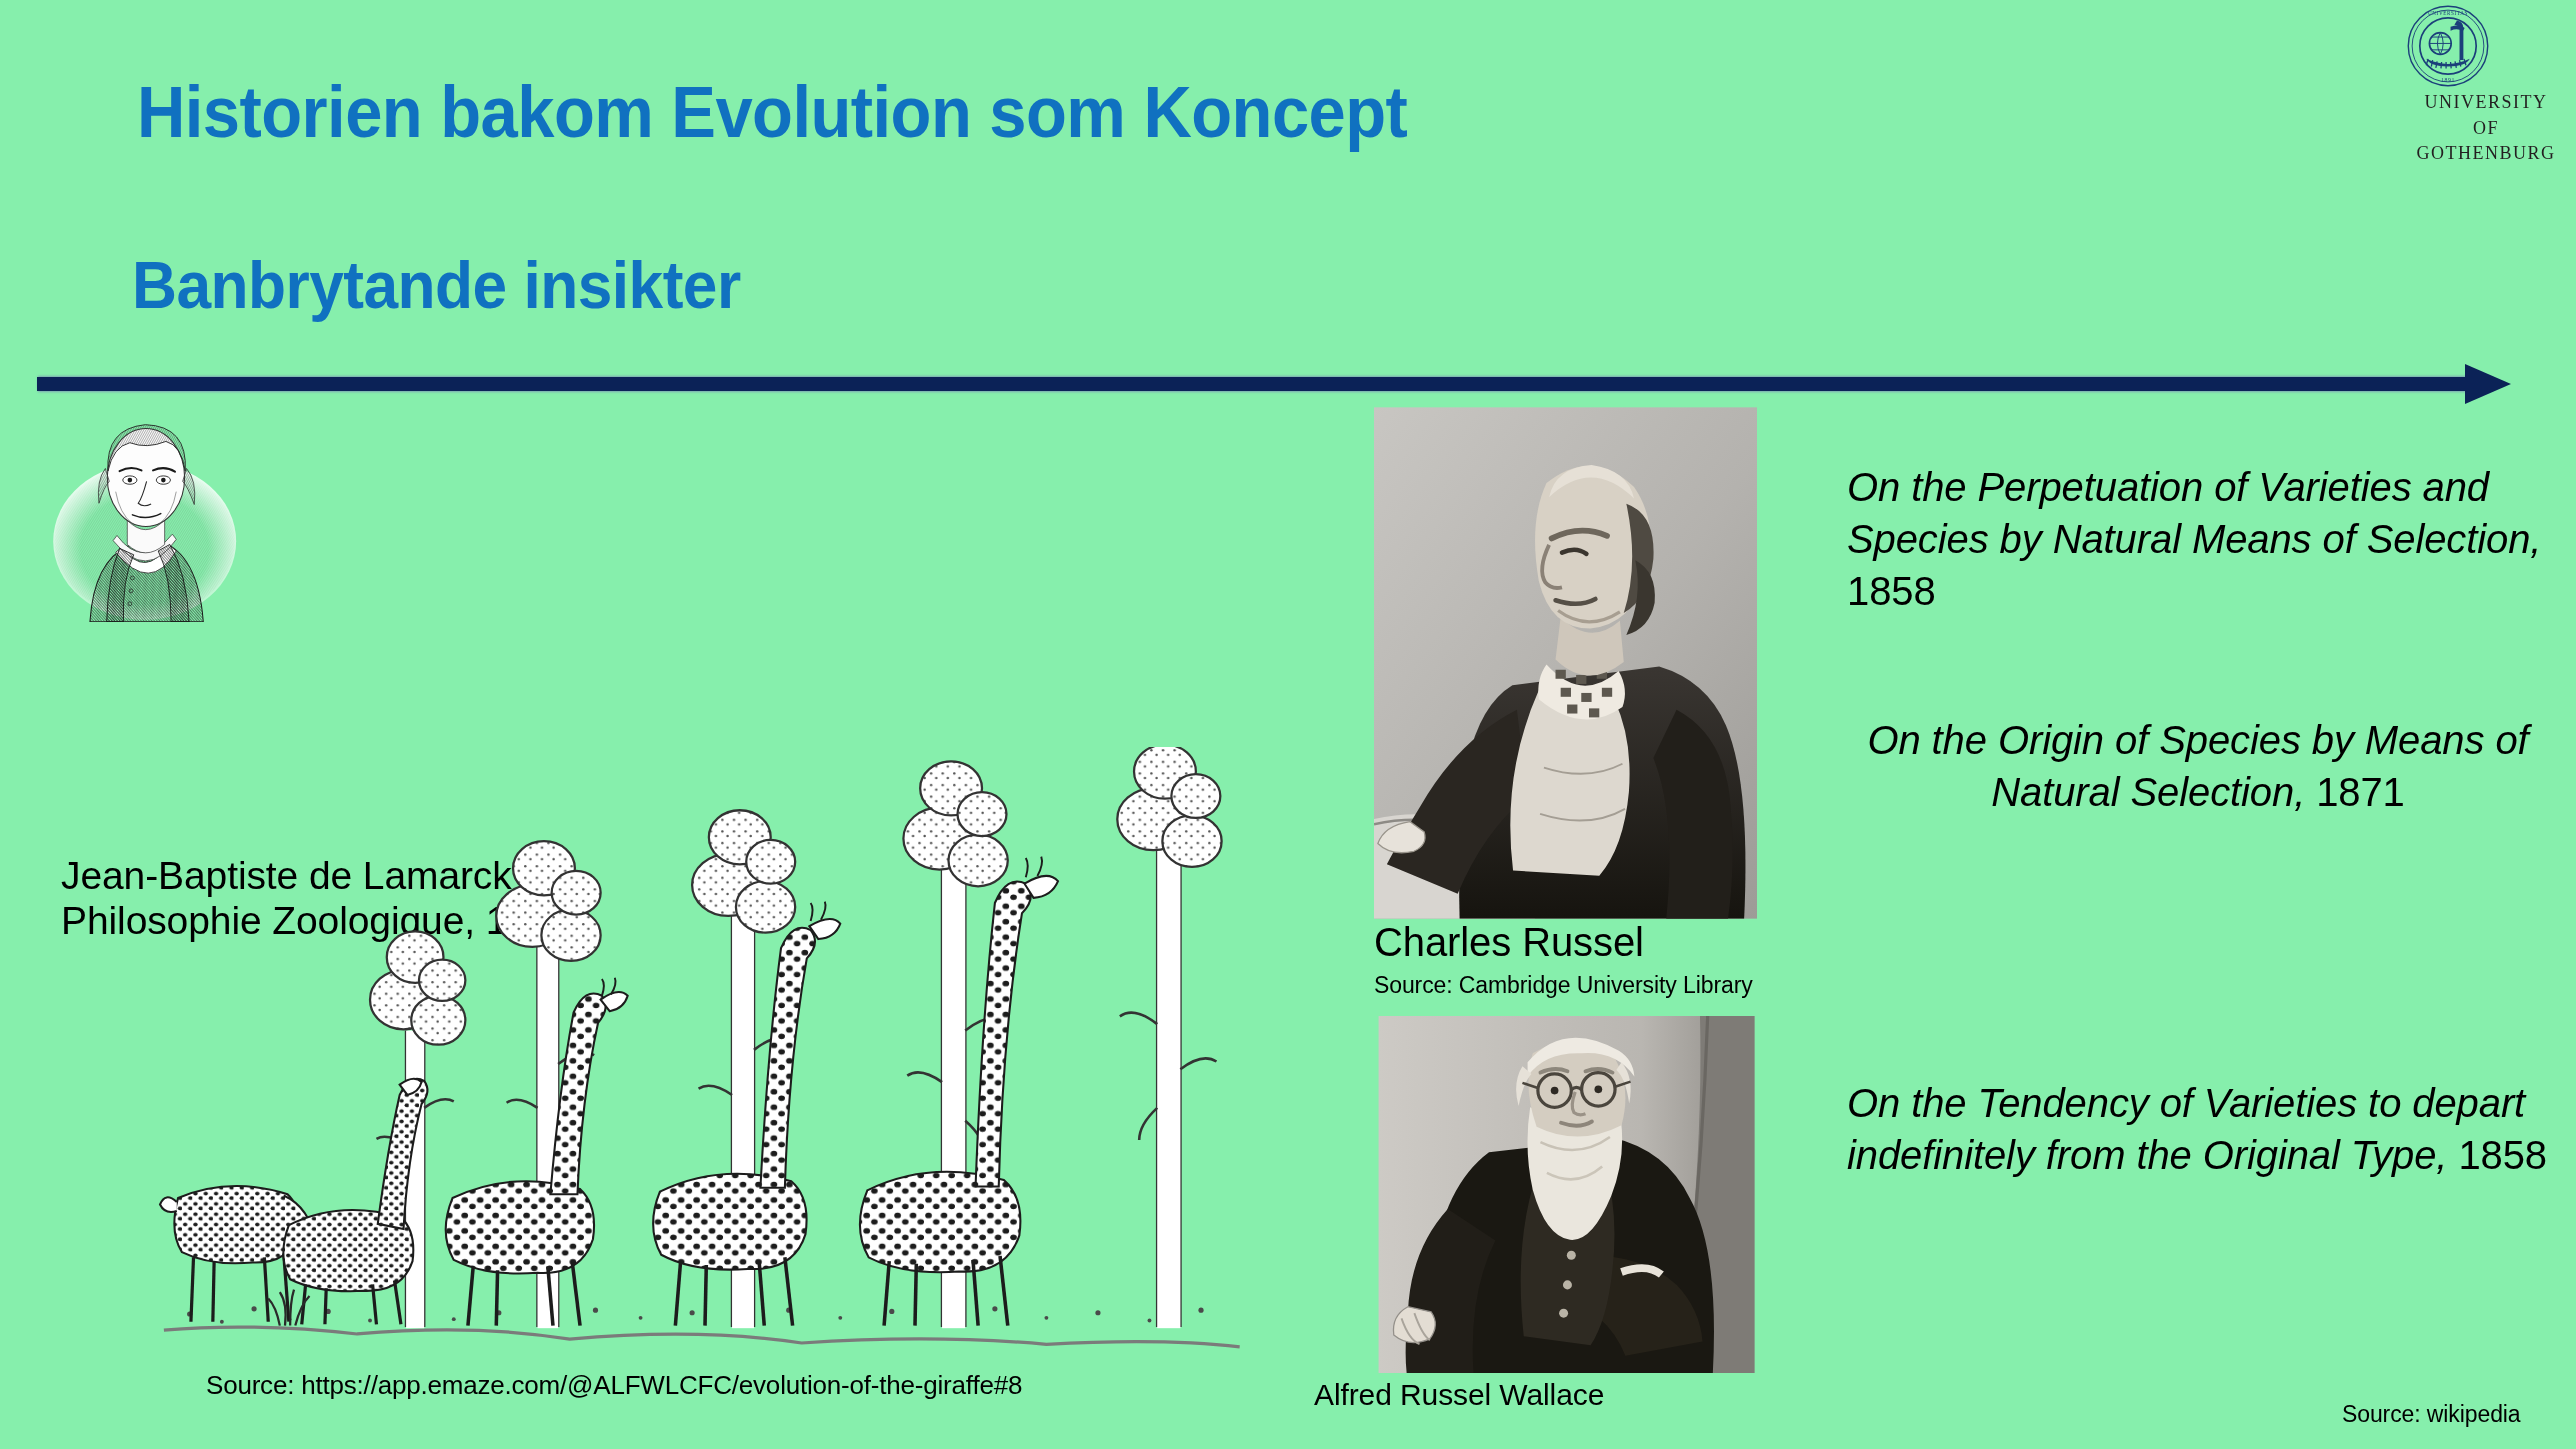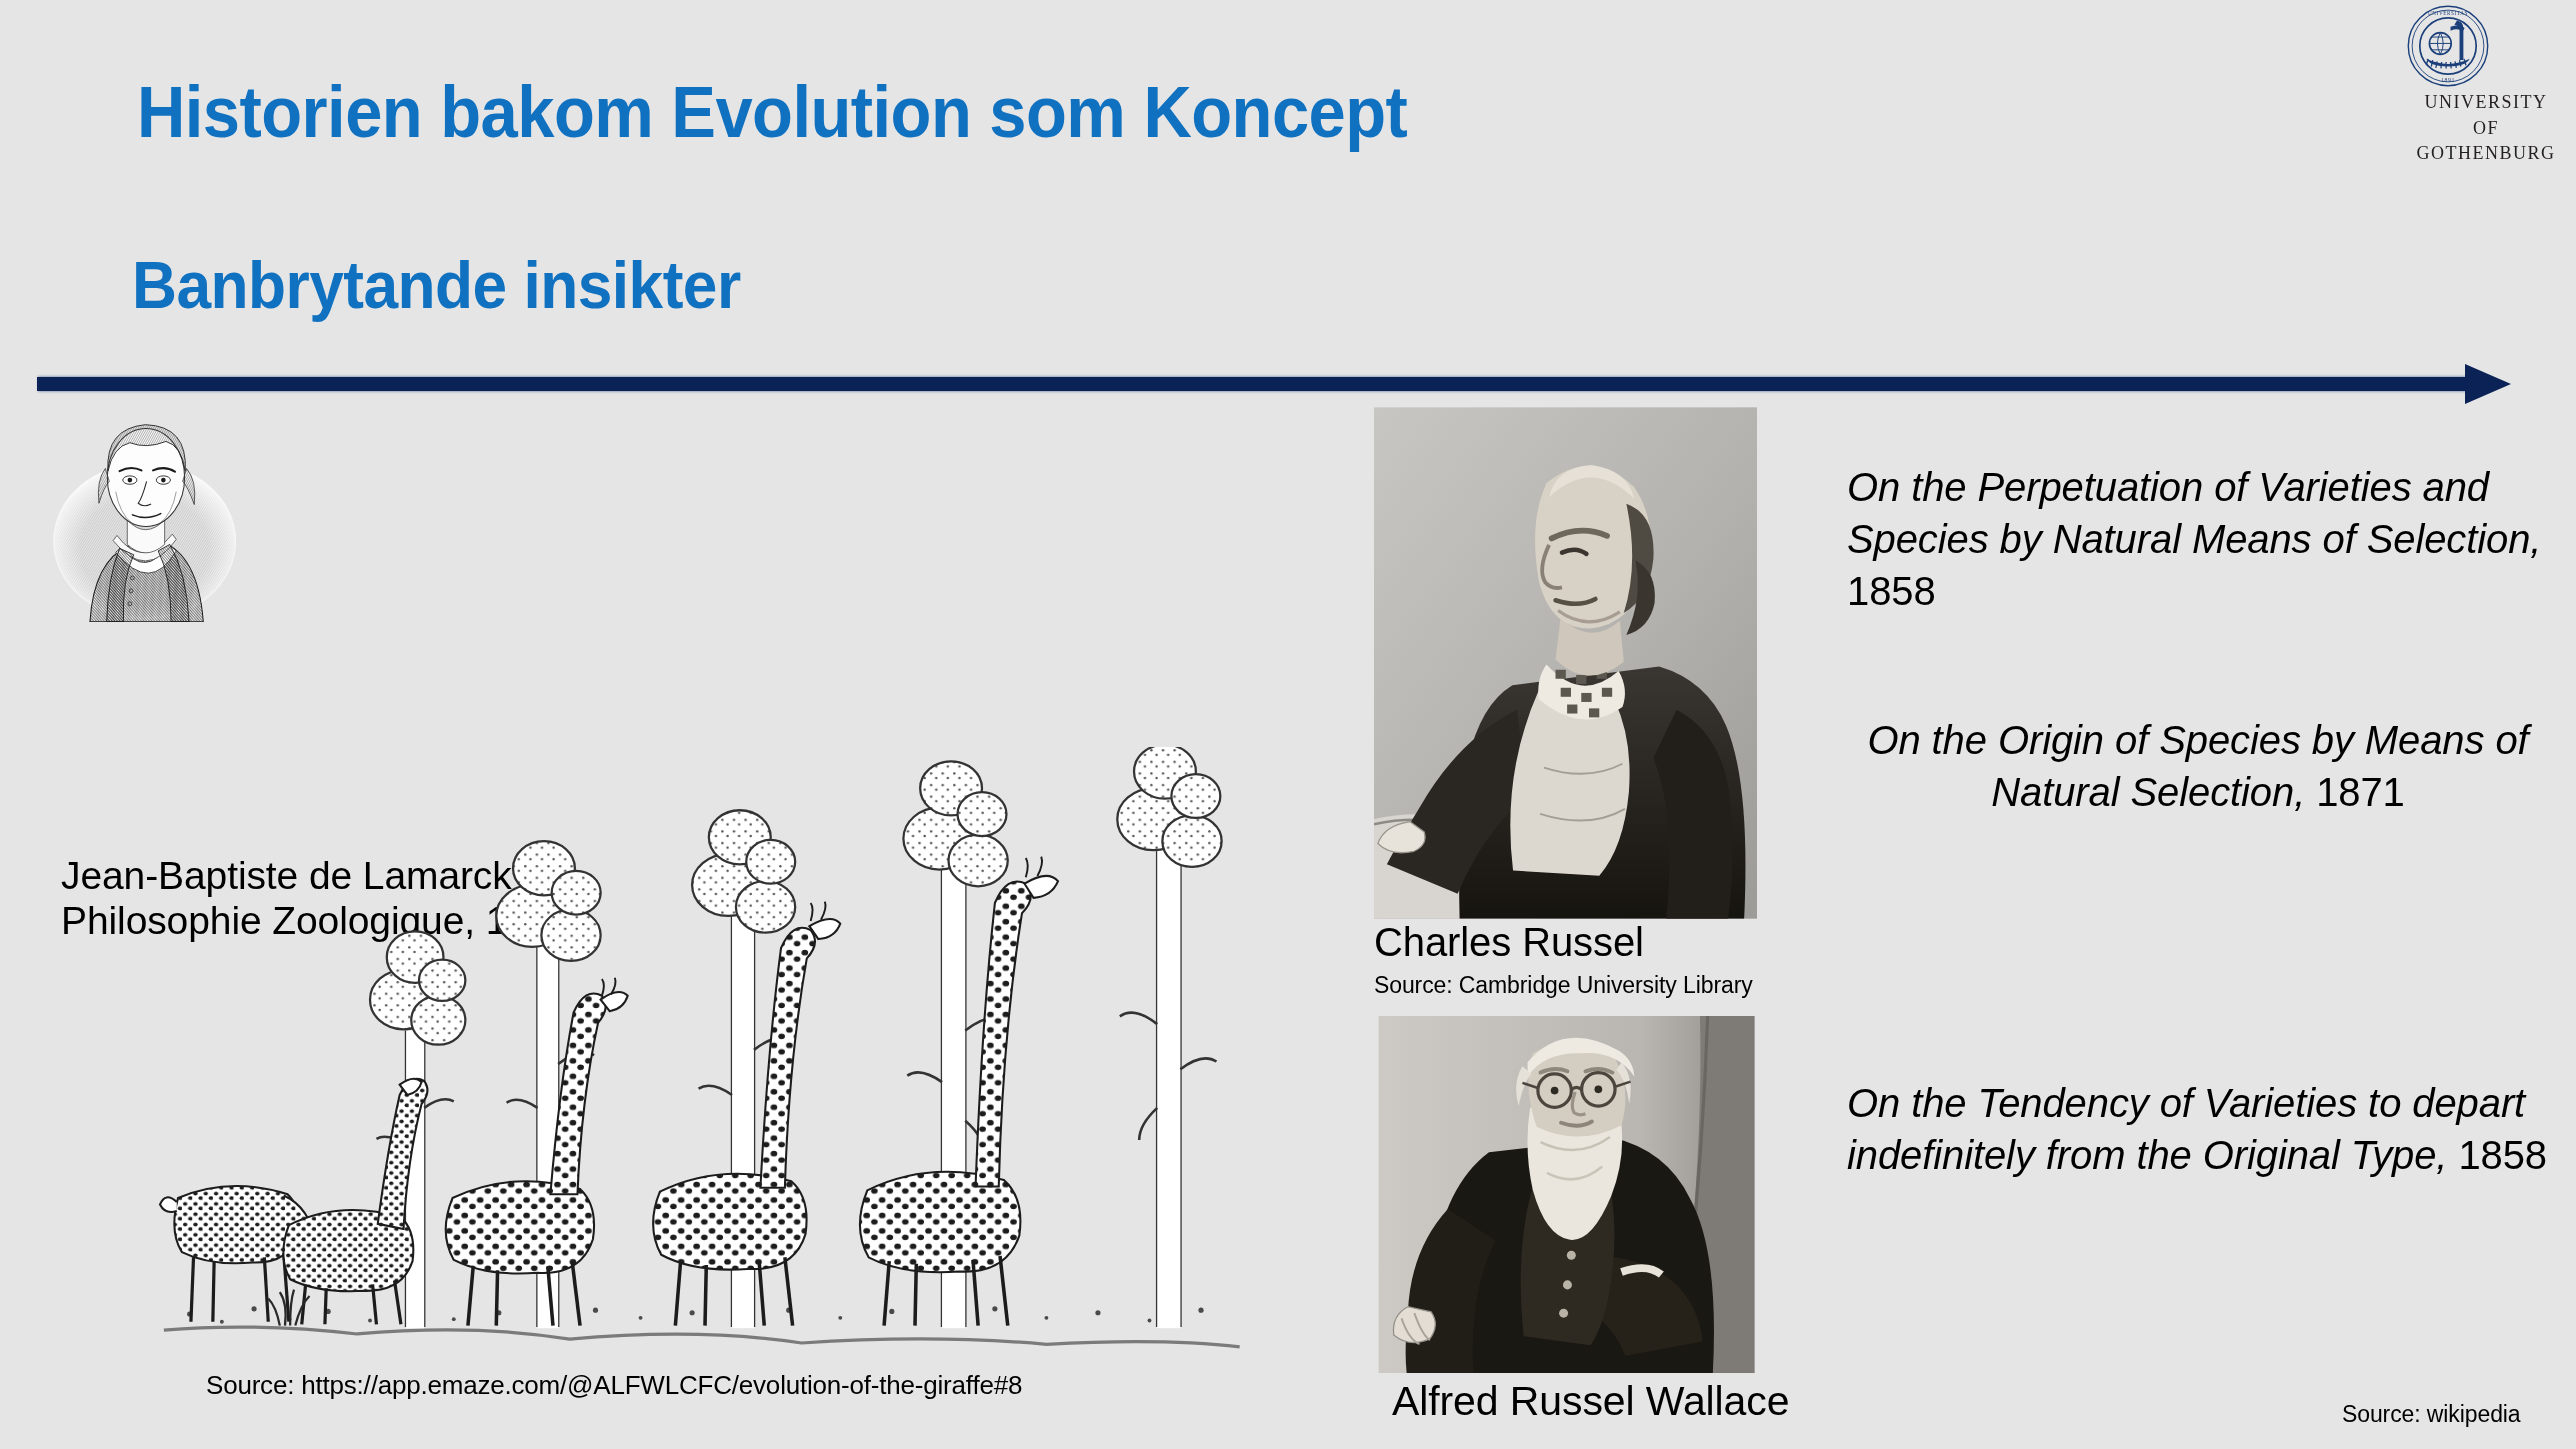--- a/index.html
+++ b/index.html
@@ -1,20 +1,20 @@
 <!DOCTYPE html>
 <html style="font-size:10.3px"><head>
 <meta charset="utf-8">
 <style>
   html,body{margin:0;padding:0;background:#fff;}
   body{
     width:2576px;height:1449px;position:relative;overflow:hidden;
     font-family:"Liberation Sans",sans-serif;color:#000;
   }
-  .slide{position:absolute;inset:0;background:#e5e5e5;}
+  .slide{position:absolute;inset:0;background:#86efac;}
 
   
   .title{
     position:absolute;left:137px;top:76px;
     font-size:72px;font-weight:bold;letter-spacing:-0.6px;
     color:#1071c0;white-space:nowrap;line-height:1;
     transform:scaleX(.93);transform-origin:left top;
   }
   .subtitle{
     position:absolute;left:132px;top:251px;
@@ -54,21 +54,21 @@
   
   .giraffe{position:absolute;left:151px;top:747px;width:1108px;height:609px;}
   .giraffe-src{position:absolute;left:206px;top:1370px;font-size:26px;letter-spacing:-0.2px;
                white-space:nowrap;}
 
   
   .ph-darwin{position:absolute;left:1374px;top:407px;width:383px;height:512px;overflow:hidden;}
   .ph-wallace{position:absolute;left:1378px;top:1016px;width:377px;height:357px;overflow:hidden;}
   .name-darwin{position:absolute;left:1374px;top:920px;font-size:40px;white-space:nowrap;letter-spacing:-0.1px;}
   .src-darwin{position:absolute;left:1374px;top:972px;font-size:23px;white-space:nowrap;letter-spacing:-0.1px;}
-  .name-wallace{position:absolute;left:1392px;top:1378px;font-size:41px;white-space:nowrap;letter-spacing:-0.1px;}
+  .name-wallace{position:absolute;left:1314px;top:1378px;font-size:30px;white-space:nowrap;letter-spacing:-0.1px;}
   .src-wiki{position:absolute;left:2342px;top:1401px;font-size:23px;white-space:nowrap;letter-spacing:-0.1px;}
 
   
   .work{position:absolute;left:1847px;width:702px;font-size:40px;line-height:1.30;
         font-style:italic;letter-spacing:-0.1px;}
   .work .yr{font-style:normal;}
   .work-1{top:461px;}
   .work-2{top:714px;text-align:center;}
   .work-3{top:1077px;}
 </style>

